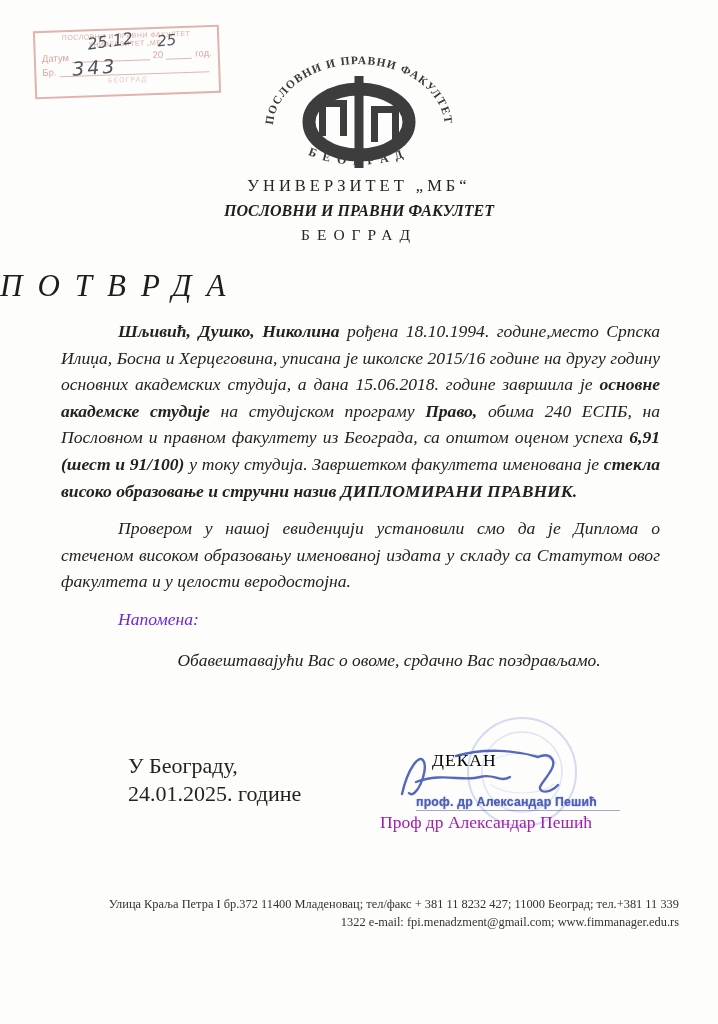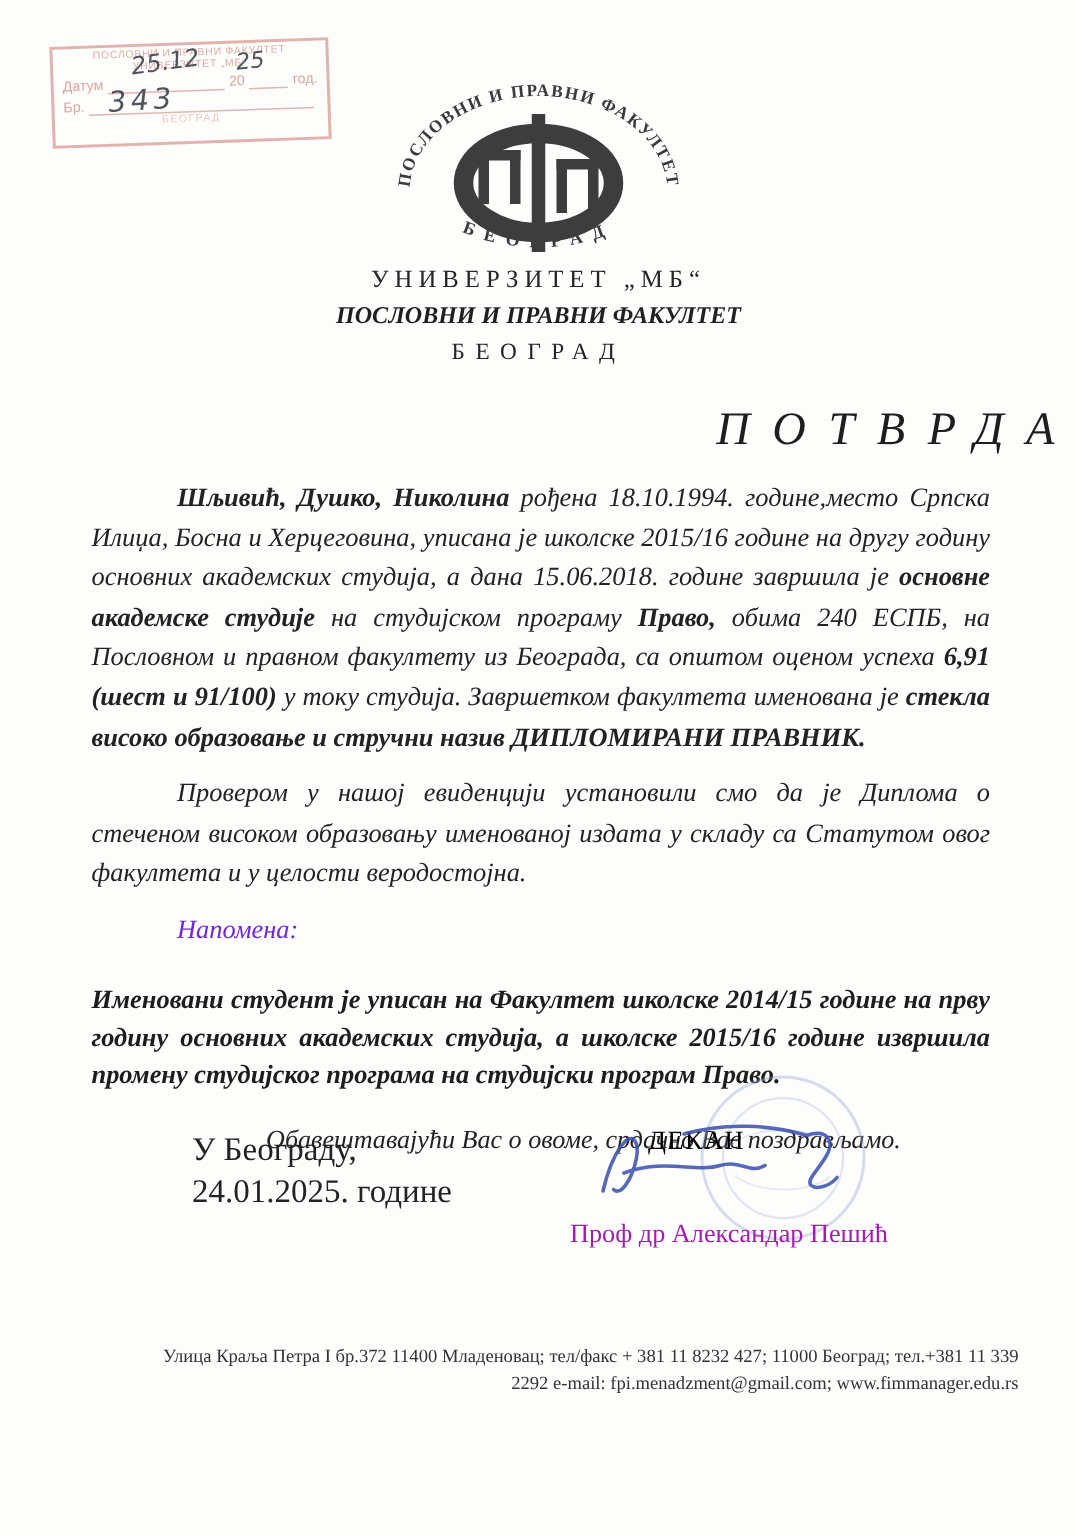--- a/index.html
+++ b/index.html
@@ -45,21 +45,21 @@
   .mono{fill:#3d3d3d;}
 
   
   .header-block{position:absolute;left:0;top:176px;width:718px;text-align:center;}
   .hdr-university{font-size:16.5px;letter-spacing:4px;color:#262626;}
   .hdr-faculty{font-size:16px;font-weight:bold;font-style:italic;margin-top:6px;color:#1f1f1f;}
   .hdr-city{font-size:15.5px;letter-spacing:7px;margin-top:6px;color:#262626;}
 
   
   .doc-title{
-    position:absolute;left:0;top:268px;width:718px;text-align:right;
+    position:absolute;left:0;top:268px;width:718px;text-align:left;
     font-size:31px;font-style:italic;letter-spacing:15px;color:#1e1e1e;
   }
 
   
   .body-text{position:absolute;left:61px;top:318px;width:599px;}
   .para{
     font-style:italic;font-size:17.6px;line-height:26.6px;
     text-align:justify;margin:0 0 11px 0;color:#222;
   }
   .para.indent{text-indent:57px;}
@@ -145,21 +145,20 @@
     <div class="hdr-faculty">ПОСЛОВНИ И ПРАВНИ ФАКУЛТЕТ</div>
     <div class="hdr-city">БЕОГРАД</div>
   </div>
 
   <div class="doc-title">ПОТВРДА</div>
 
   <div class="body-text">
     <p class="para indent"><span class="seg-b">Шљивић, Душко, Николина </span><span>рођена 18.10.1994. године,место Српска Илиџа, Босна и Херцеговина, уписана је школске 2015/16 године на другу годину основних академских студија, а дана 15.06.2018. године завршила је </span><span class="seg-b">основне академске студије </span><span>на студијском програму </span><span class="seg-b">Право, </span><span>обима 240 ЕСПБ, на Пословном и правном факултету из Београда, са општом оценом успеха </span><span class="seg-b">6,91 (шест и 91/100) </span><span>у току студија. Завршетком факултета именована је </span><span class="seg-b">стекла високо образовање и стручни назив ДИПЛОМИРАНИ ПРАВНИК.</span></p>
     <p class="para indent">Провером у нашој евиденцији установили смо да је Диплома о стеченом високом образовању именованој издата у складу са Статутом овог факултета и у целости веродостојна.</p>
     <div class="note-label">Напомена:</div>
-    <p class="para bold-para">Именовани студент је уписан на Факултет школске 2014/15 године на прву годину основних академских студија, а школске 2015/16 године извршила промену студијског програма на студијски програм Право.</p>
     <div class="closing">Обавештавајући Вас о овоме, срдачно Вас поздрављамо.</div>
   </div>
 
   <div class="place-date">
     <div>У Београду,</div>
     <div>24.01.2025. године</div>
   </div>
 
   <svg class="round-stamp" viewBox="0 0 120 120">
     <circle cx="60" cy="60" r="54" fill="none" stroke="#93a3d8" stroke-width="2" opacity="0.38"></circle>
@@ -172,20 +171,21 @@
 
   <svg class="sig-svg" viewBox="0 0 175 68">
     <g fill="none" stroke="#3f54b4" stroke-width="2.4" stroke-linecap="round" opacity="0.88">
       <path d="M 10 52 C 16 26, 28 10, 32 20 C 36 30, 24 58, 17 51"></path>
       <path d="M 24 40 C 50 30, 72 40, 88 35 C 102 31, 108 41, 118 35"></path>
       <path d="M 64 14 C 92 6, 122 8, 146 15"></path>
       <path d="M 146 15 C 158 10, 166 18, 158 30 C 152 40, 144 46, 150 49 C 154 51, 162 48, 166 43"></path>
     </g>
   </svg>
 
+  <div class="stamped-name">проф. др Александар Пешић</div>
   <div class="typed-name">Проф др Александар Пешић</div>
 
   <div class="footer">
     <div>Улица Краља Петра I бр.372 11400 Младеновац; тел/факс + 381 11 8232 427; 11000 Београд; тел.+381 11 339</div>
-    <div>2292 e-mail: fpi.menadzment@gmail.com; www.fimmanager.edu.rs</div>
+    <div>1322 e-mail: fpi.menadzment@gmail.com; www.fimmanager.edu.rs</div>
   </div>
 
 </div>
 
 </body></html>

